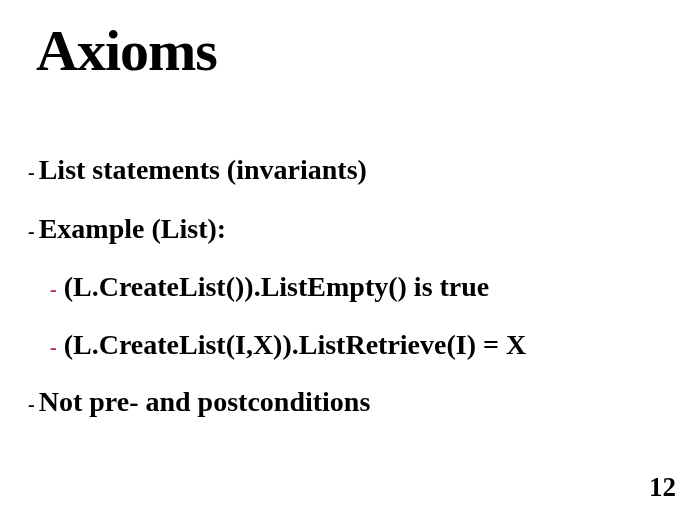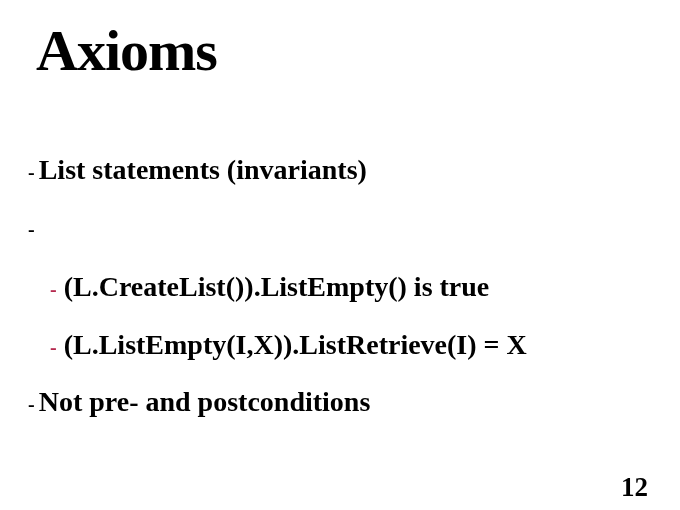--- a/index.html
+++ b/index.html
@@ -46,51 +46,52 @@
   .level2 { left: 50px; }
   .level2 .dash { margin-right: 7px; color: #b5294e; }
   .italic .bullet-text { }
   .l1 { top: 153px; }
   .l2 { top: 212px; }
   .l3 { top: 270px; }
   .l4 { top: 328px; }
   .l5 { top: 385px; }
   .page-number {
     position: absolute;
-    left: 621px;
+    left: 649px;
     top: 471px;
     font-size: 27px;
     line-height: 33px;
     font-weight: bold;
   }
 </style>
 </head>
 <body>
 
 <div class="slide">
 
   <div class="title">Axioms</div>
 
   <div class="line level1 l1">
     <span class="dash">-</span>
     <span class="bullet-text">List statements (invariants)</span>
   </div>
 
   <div class="line level1 l2">
     <span class="dash">-</span>
+    <span class="bullet-text">Example (List):</span>
   </div>
 
   <div class="line level2 l3">
     <span class="dash">-</span>
     <span class="bullet-text">(L.CreateList()).ListEmpty() is true</span>
   </div>
 
   <div class="line level2 l4">
     <span class="dash">-</span>
-    <span class="bullet-text">(L.ListEmpty(I,X)).ListRetrieve(I) = X</span>
+    <span class="bullet-text">(L.CreateList(I,X)).ListRetrieve(I) = X</span>
   </div>
 
   <div class="line level1 italic l5">
     <span class="dash">-</span>
     <span class="bullet-text">Not pre- and postconditions</span>
   </div>
 
   <div class="page-number">12</div>
 
 </div>

